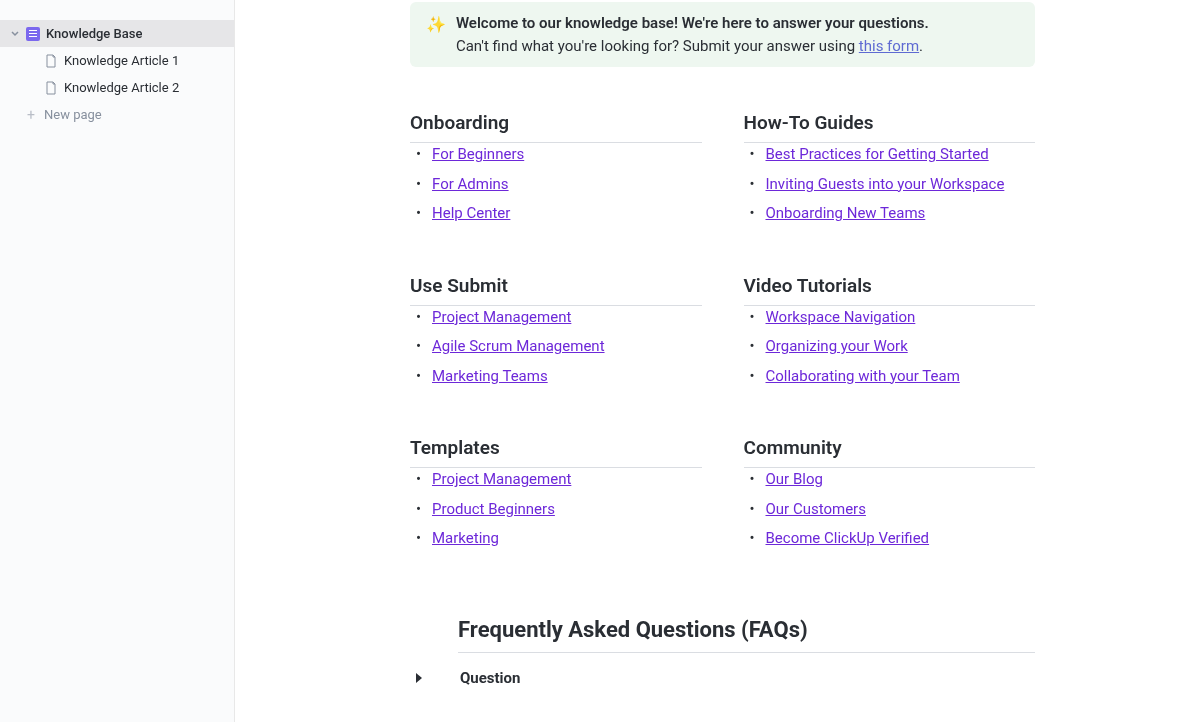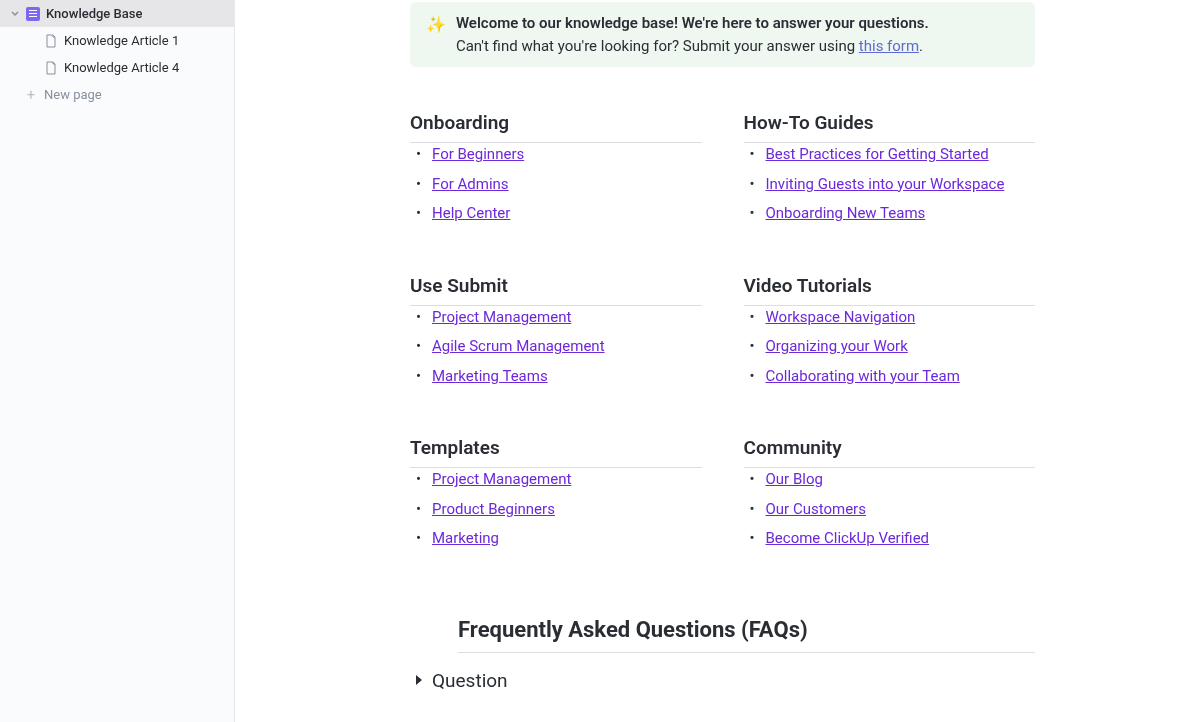--- a/index.html
+++ b/index.html
@@ -14,21 +14,21 @@
       width: 1200px;
       overflow: hidden;
       background: #fff;
       color: #2a2e34;
     }
     .sidebar {
       width: 235px;
       background: #fafbfc;
       border-right: 1px solid #e8e8e8;
       flex-shrink: 0;
-      padding-top: 0;
+      padding-top: 20px;
     }
     .sidebar-item {
       display: flex;
       align-items: center;
       padding: 6px 8px 6px 10px;
       font-size: 13px;
       color: #2a2e34;
       cursor: pointer;
       gap: 6px;
     }
@@ -180,22 +180,23 @@
     }
     .faq-toggle {
       width: 0;
       height: 0;
       border-top: 5px solid transparent;
       border-bottom: 5px solid transparent;
       border-left: 6px solid #2a2e34;
       margin-left: 6px;
     }
     .faq-label {
-      font-weight: 400;
-      font-size: 19px;
+      font-weight: 700;
+      font-size: 15px;
+      margin-left: 28px;
     }
   </style>
 </head>
 <body>
 
 <div class="sidebar">
   <div class="sidebar-item active">
     <span class="chevron">
       <svg width="8" height="8" viewBox="0 0 8 8">
           <path d="M1 2 L4 5 L7 2" fill="none" stroke="currentColor" stroke-width="1.5"></path>
@@ -211,21 +212,21 @@
         </svg>
     </span>
     <span class="sidebar-label">Knowledge Article 1</span>
   </div>
   <div class="sidebar-item child">
     <span class="doc-icon">
       <svg width="14" height="14" viewBox="0 0 14 14" fill="none" stroke="currentColor" stroke-width="1">
           <path d="M3 1 h6 l2 2 v10 h-8 z M9 1 v2 h2"></path>
         </svg>
     </span>
-    <span class="sidebar-label">Knowledge Article 4</span>
+    <span class="sidebar-label">Knowledge Article 2</span>
   </div>
   <div class="sidebar-item newpage">
     <span class="plus-icon">+</span>
     <span class="sidebar-label">New page</span>
   </div>
 </div>
 
 <div class="main">
   <div class="content-wrap">
     <div class="callout">

